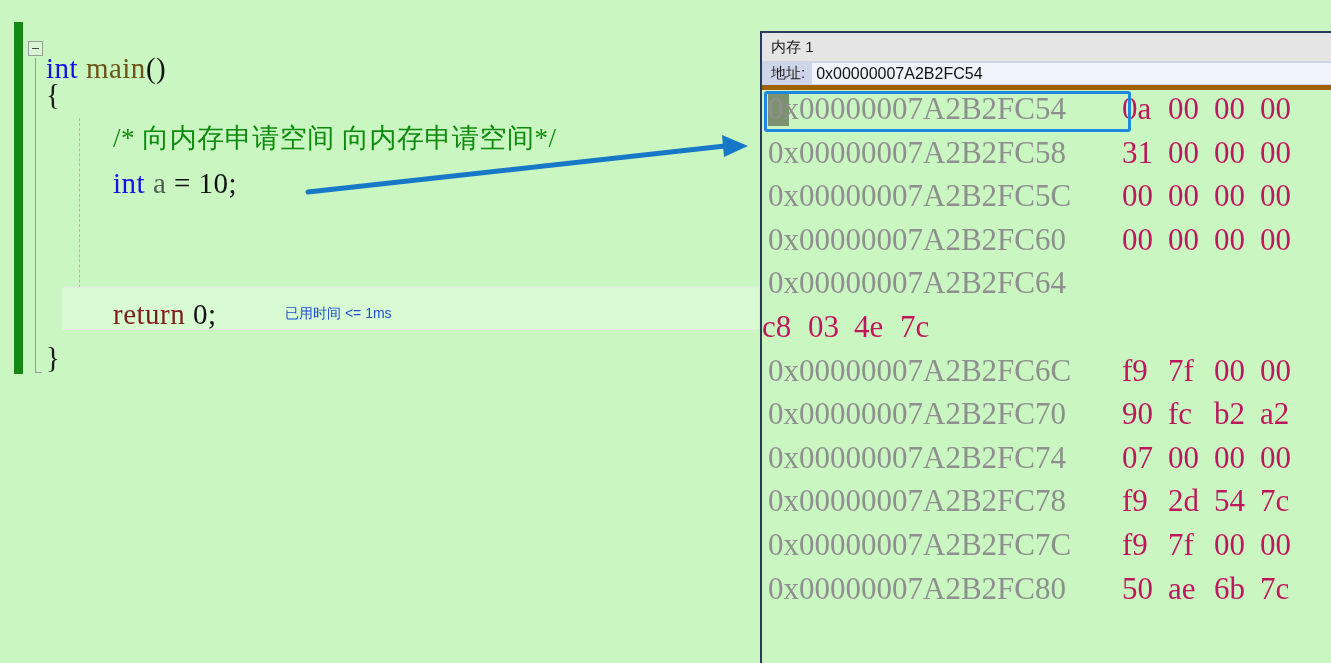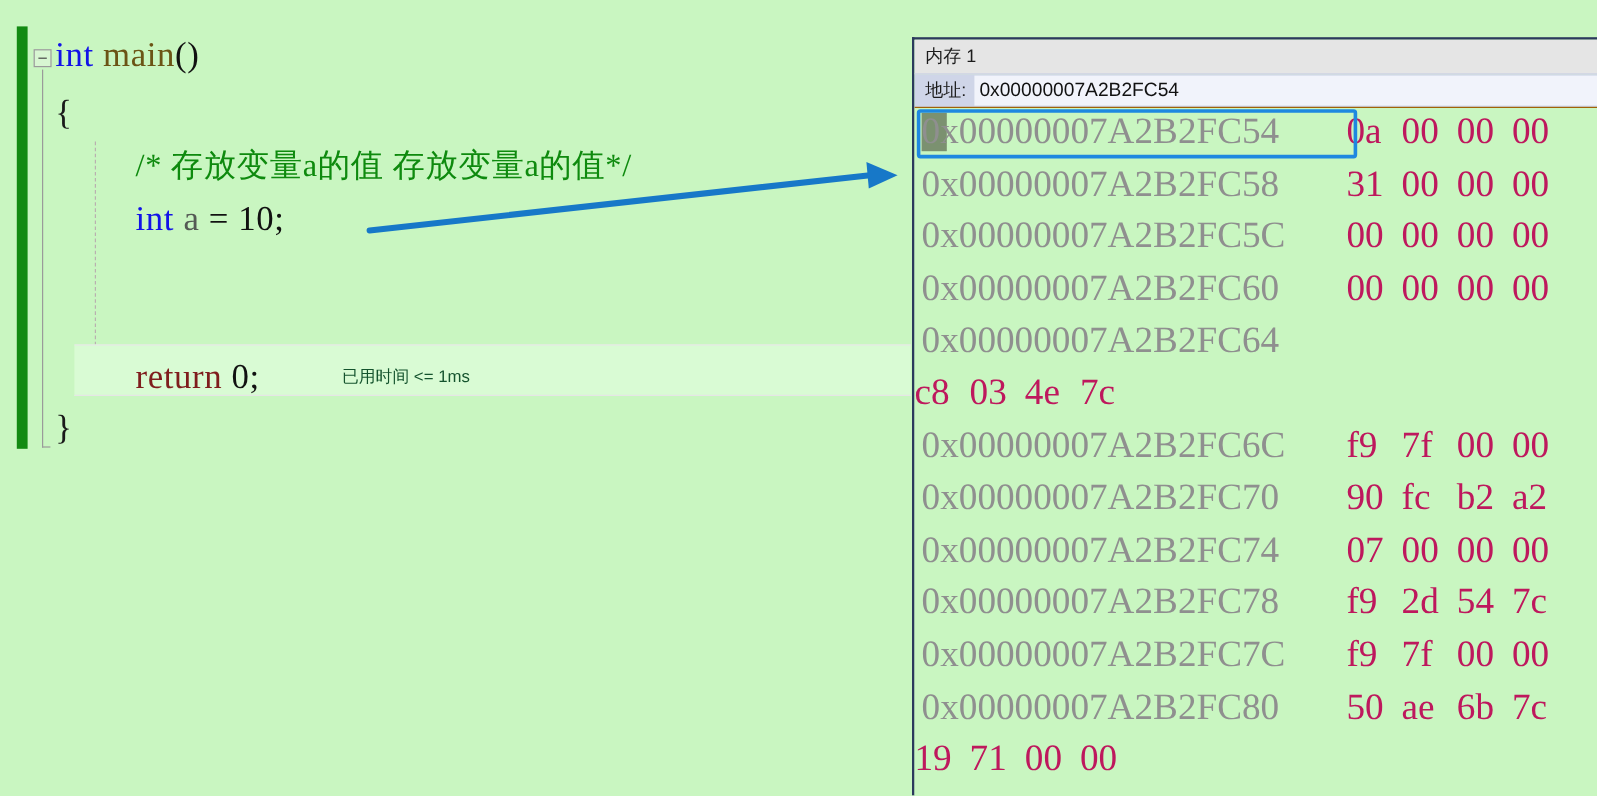--- a/index.html
+++ b/index.html
@@ -82,21 +82,21 @@
   }
   .kw     { color: #1212e8; }
   .fn     { color: #6b5415; }
   .plain  { color: #1a1a1a; }
   .ident  { color: #555a55; }
   .punct  { color: #111; }
   .cmt    { color: #0e8a0e; }
   .ret    { color: #7f1d1d; }
   .num    { color: #111; text-align: right; }
 
-  #l-main   { left: 46px; top: 32px; }
+  #l-main   { left: 46px; top: 54px; }
   #l-brace1 { left: 46px; top: 80px; }
   #l-comment{ left: 113px; top: 124px; font-size: 27px; font-family: "Liberation Serif", serif; }
   #l-decl   { left: 113px; top: 169px; }
   #l-return { left: 113px; top: 300px; }
   #l-brace2 { left: 46px; top: 343px; }
 
   
   .current-line-band {
     position: absolute;
     left: 62px; top: 287px;
@@ -104,21 +104,21 @@
     background: #d9fbd4;
     border-top: 1px solid #e6e6e6;
     border-bottom: 1px solid #e6e6e6;
   }
 
   .elapsed {
     position: absolute;
     left: 285px; top: 305px;
     font-family: "Liberation Sans", sans-serif;
     font-size: 14px;
-    color: #14532d;
+    color: #1d4ed8;
     white-space: pre;
   }
 
   
   #arrow-svg {
     position: absolute;
     left: 0; top: 0;
     width: 760px; height: 663px;
     pointer-events: none;
   }
@@ -149,21 +149,21 @@
     color: #1c1c1c;
     white-space: pre;
   }
 
   .mem-toolbar {
     position: relative;
     height: 28px;
     background: #cfd5e8;
     display: flex;
     align-items: stretch;
-    border-bottom: 1px solid #a16207;
+    border-bottom: 5px solid #a16207;
   }
   .addr-label {
     display: flex;
     align-items: center;
     padding: 0 7px 0 9px;
     font-family: "Liberation Sans", sans-serif;
     font-size: 15px;
     color: #1c1c1c;
     white-space: pre;
   }
@@ -241,21 +241,21 @@
     <div class="outline-guide-foot"></div>
     <div class="collapse-box"></div>
     <div class="indent-guide"></div>
 
     <div class="current-line-band"></div>
 
     <div id="l-main" class="code-line"><span class="kw">int</span><span class="fn"> main</span><span class="punct">()</span></div>
 
     <div id="l-brace1" class="code-line plain">{</div>
 
-    <div id="l-comment" class="code-line cmt">/* 存放变量a的值 存放变量a的值*/</div>
+    <div id="l-comment" class="code-line cmt">/* 向内存申请空间 向内存申请空间*/</div>
 
     <div id="l-decl" class="code-line"><span class="kw">int</span><span class="ident"> a </span><span class="num">= 10;</span></div>
 
     <div id="l-return" class="code-line"><span class="ret">return</span><span class="num"> 0;</span></div>
 
     <div class="elapsed">已用时间 &lt;= 1ms</div>
 
     <div id="l-brace2" class="code-line plain">}</div>
 
     <svg id="arrow-svg" viewBox="0 0 760 663">
@@ -282,20 +282,20 @@
           <div class="mem-row"><div class="mem-addr">0x00000007A2B2FC5C</div><div class="mem-bytes"><span>00</span><span>00</span><span>00</span><span>00</span></div></div>
           <div class="mem-row"><div class="mem-addr">0x00000007A2B2FC60</div><div class="mem-bytes"><span>00</span><span>00</span><span>00</span><span>00</span></div></div>
           <div class="mem-row"><div class="mem-addr">0x00000007A2B2FC64</div></div>
           <div class="mem-row"><div class="mem-bytes"><span>c8</span><span>03</span><span>4e</span><span>7c</span></div></div>
           <div class="mem-row"><div class="mem-addr">0x00000007A2B2FC6C</div><div class="mem-bytes"><span>f9</span><span>7f</span><span>00</span><span>00</span></div></div>
           <div class="mem-row"><div class="mem-addr">0x00000007A2B2FC70</div><div class="mem-bytes"><span>90</span><span>fc</span><span>b2</span><span>a2</span></div></div>
           <div class="mem-row"><div class="mem-addr">0x00000007A2B2FC74</div><div class="mem-bytes"><span>07</span><span>00</span><span>00</span><span>00</span></div></div>
           <div class="mem-row"><div class="mem-addr">0x00000007A2B2FC78</div><div class="mem-bytes"><span>f9</span><span>2d</span><span>54</span><span>7c</span></div></div>
           <div class="mem-row"><div class="mem-addr">0x00000007A2B2FC7C</div><div class="mem-bytes"><span>f9</span><span>7f</span><span>00</span><span>00</span></div></div>
           <div class="mem-row"><div class="mem-addr">0x00000007A2B2FC80</div><div class="mem-bytes"><span>50</span><span>ae</span><span>6b</span><span>7c</span></div></div>
-          <div class="mem-row"><div class="mem-bytes"><span>19</span><span>71</span><span>00</span><span>00</span></div></div>
+          <div class="mem-row"></div>
         </div>
       <div class="focus-rect"></div>
 
     </div>
   </div>
 
 </div>
 
 </body></html>

